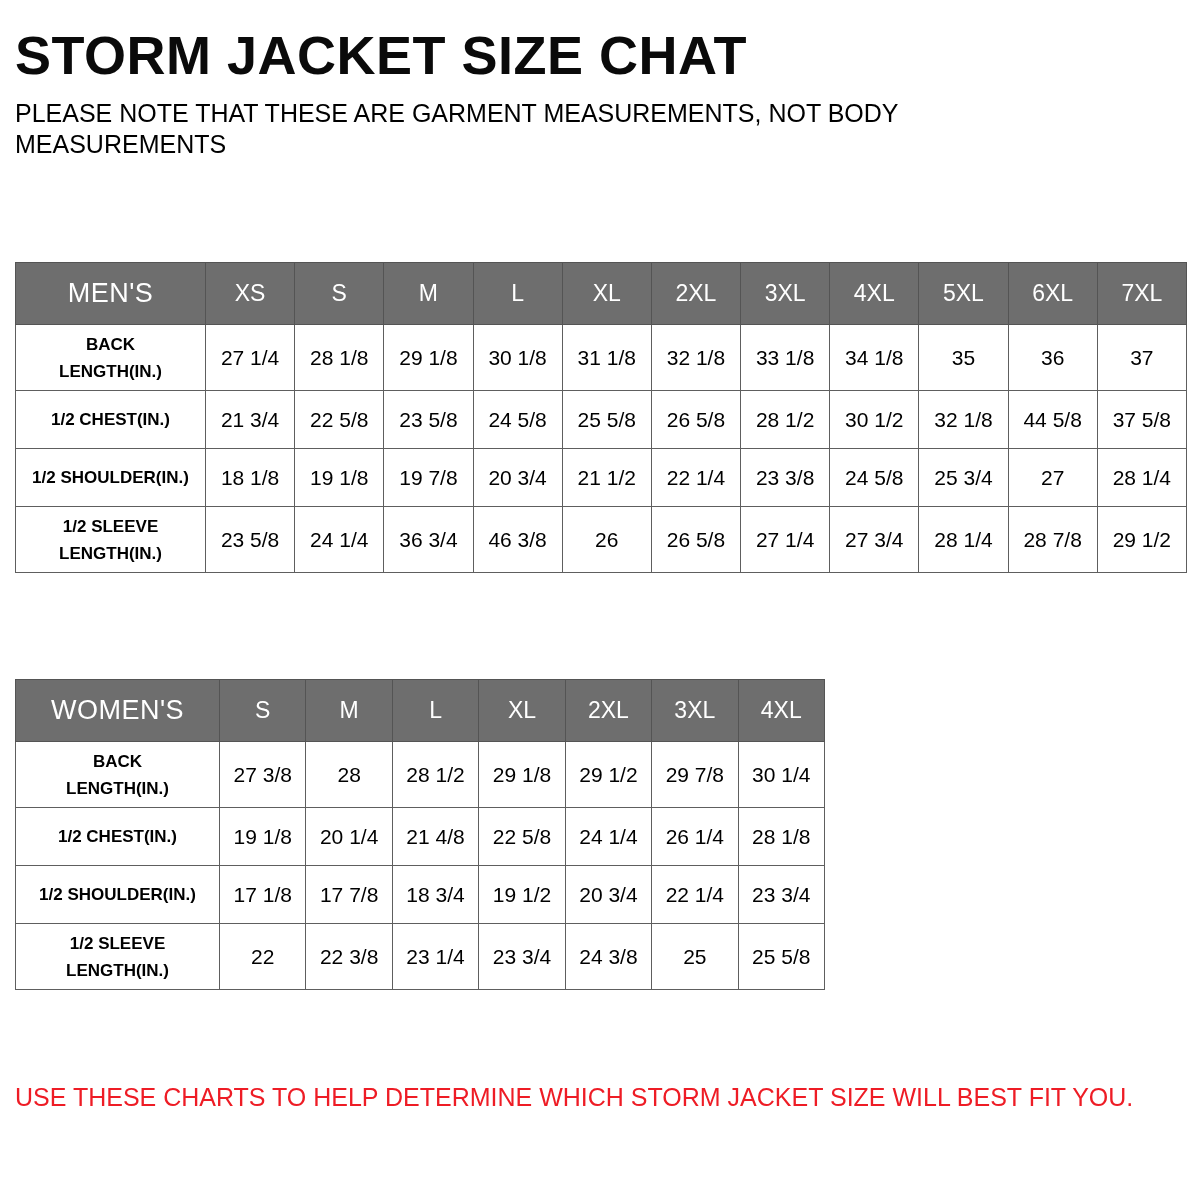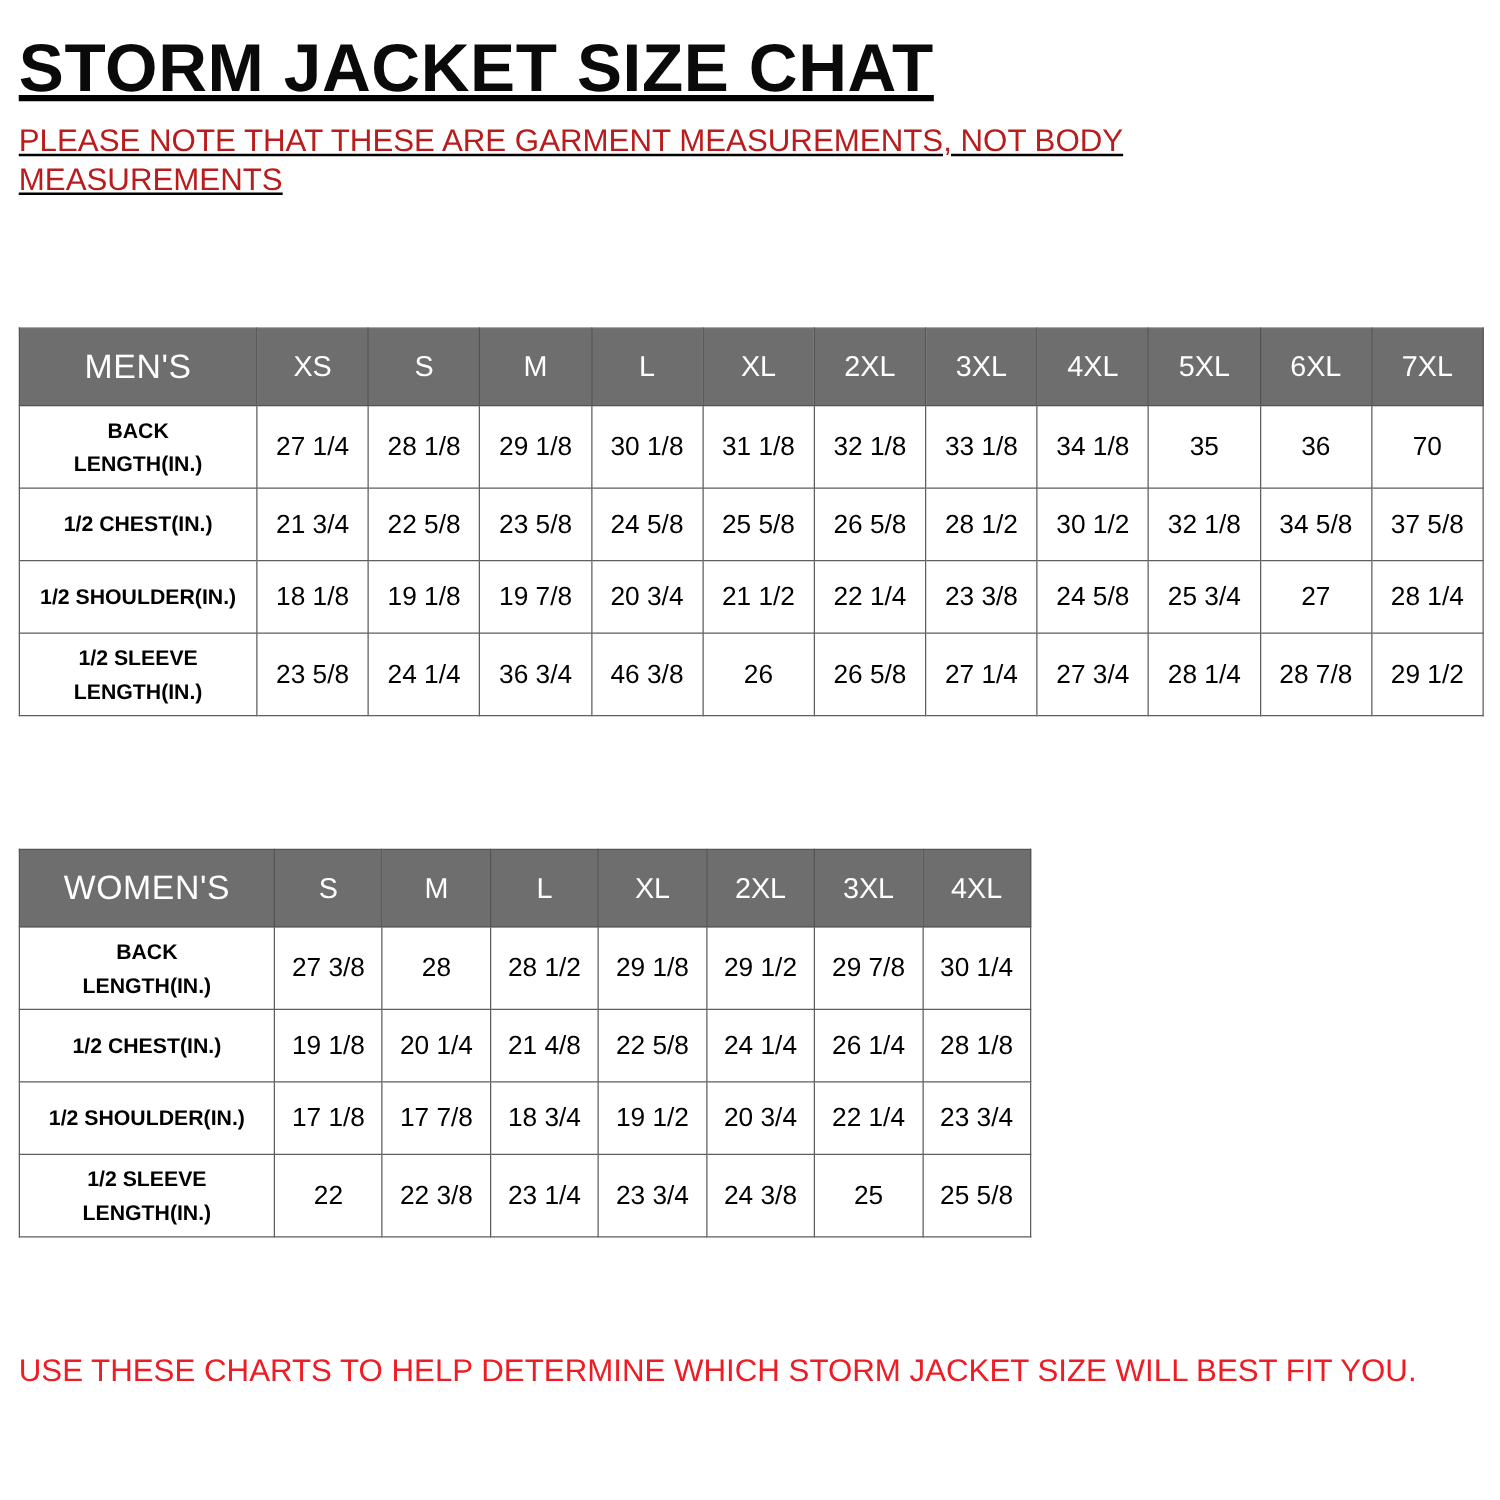--- a/index.html
+++ b/index.html
@@ -13,40 +13,39 @@
     font-family: "Liberation Sans", sans-serif;
     color: #000000;
     overflow: hidden;
   }
   .page {
     position: relative;
     width: 1200px;
     height: 1200px;
     box-sizing: border-box;
     padding: 0 15px;
-    text-decoration: underline;
   }
   .title {
     margin: 0;
     padding-top: 26px;
     font-size: 54px;
     line-height: 58px;
     font-weight: bold;
     letter-spacing: 0.5px;
     color: #0a0a0a;
     font-family: "Liberation Sans", sans-serif;
     white-space: nowrap;
   }
   .note-top {
     margin: 0;
     padding-top: 14px;
     font-size: 25px;
     line-height: 31px;
     font-weight: normal;
-    color: #b91c1c;
+    color: #000000;
     max-width: 960px;
     font-family: "Liberation Sans", sans-serif;
   }
   .table-wrap {
     position: absolute;
   }
   .table-wrap.men {
     top: 262px;
     left: 15px;
     width: 1172px;
@@ -148,34 +147,34 @@
           <td>27 1/4</td>
           <td>28 1/8</td>
           <td>29 1/8</td>
           <td>30 1/8</td>
           <td>31 1/8</td>
           <td>32 1/8</td>
           <td>33 1/8</td>
           <td>34 1/8</td>
           <td>35</td>
           <td>36</td>
-          <td>70</td>
+          <td>37</td>
         </tr>
         <tr>
           <td class="rowlabel">1/2  CHEST(IN.)</td>
           <td>21 3/4</td>
           <td>22 5/8</td>
           <td>23 5/8</td>
           <td>24 5/8</td>
           <td>25 5/8</td>
           <td>26 5/8</td>
           <td>28 1/2</td>
           <td>30 1/2</td>
           <td>32 1/8</td>
-          <td>34 5/8</td>
+          <td>44 5/8</td>
           <td>37 5/8</td>
         </tr>
         <tr>
           <td class="rowlabel">1/2  SHOULDER(IN.)</td>
           <td>18 1/8</td>
           <td>19 1/8</td>
           <td>19 7/8</td>
           <td>20 3/4</td>
           <td>21 1/2</td>
           <td>22 1/4</td>

